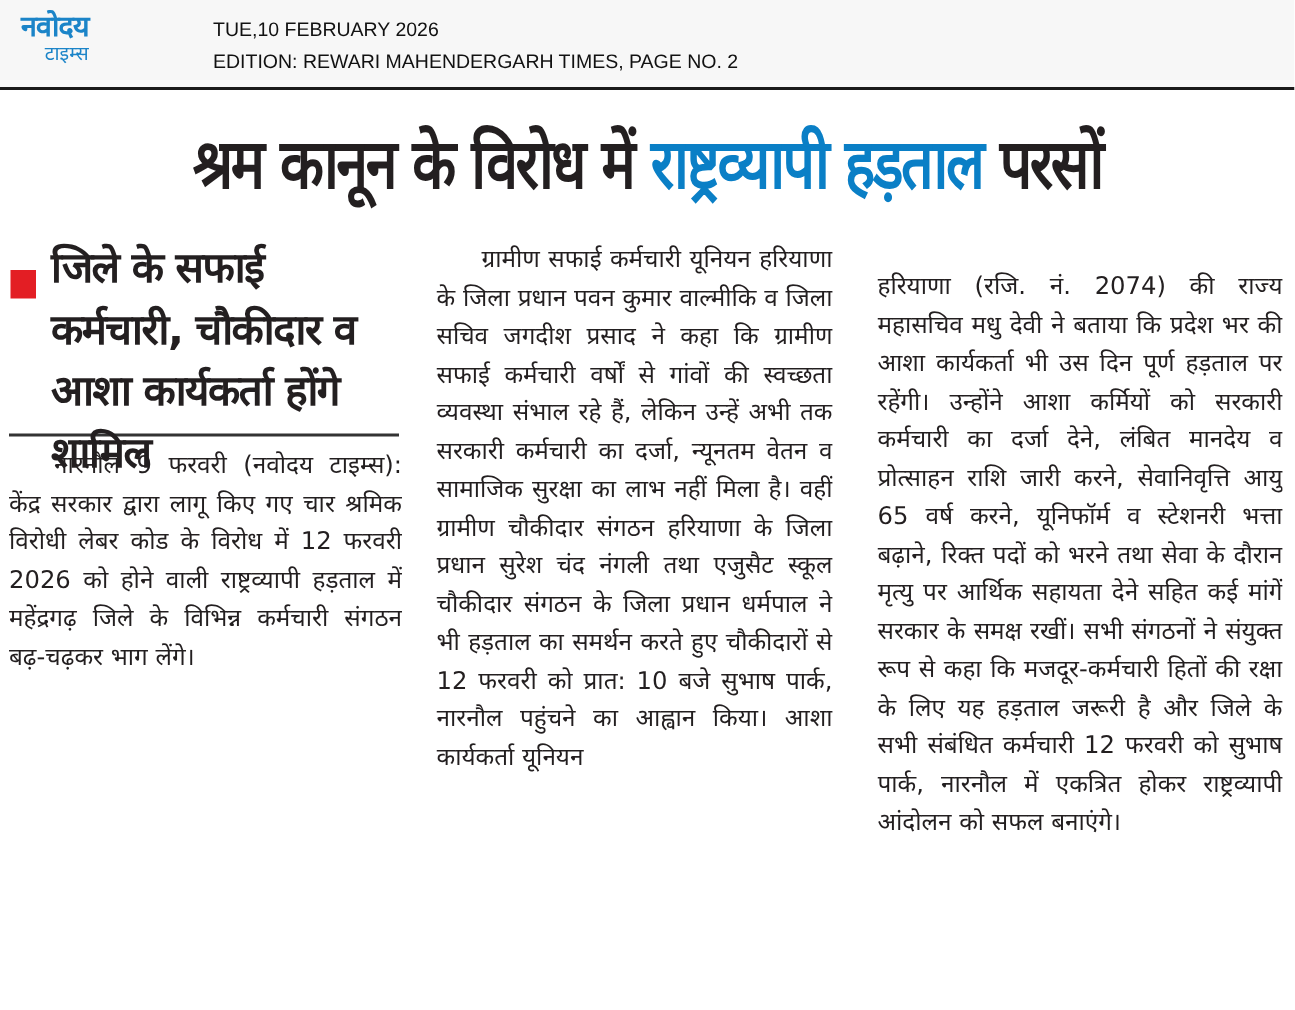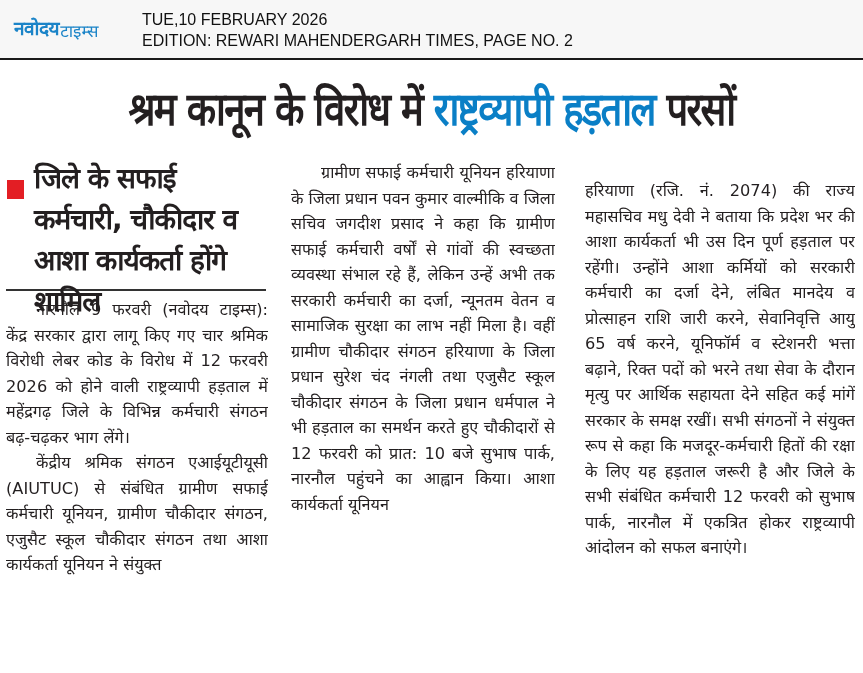--- a/index.html
+++ b/index.html
@@ -4,34 +4,34 @@
   <style>
     * { box-sizing: border-box; margin: 0; padding: 0; }
     html, body { width: 863px; height: 673px; overflow: hidden; background: #ffffff; }
     body { font-family: "DejaVu Sans", sans-serif; color: #231f20; position: relative; }
 
     .topbar {
       position: absolute; left: 0; top: 0; width: 863px; height: 60px;
       background: #f7f7f7; border-bottom: 2px solid #1a1a1a;
     }
     .logo {
-      position: absolute; left: 14px; top: 17px; height: 22px;
-      display: flex; align-items: flex-end; white-space: nowrap;
+      position: absolute; left: 14px; top: 7px; height: 22px;
+      display: flex; align-items: flex-end; white-space: nowrap; flex-direction: column;
     }
     .logo-main {
       font-family: "DejaVu Sans", sans-serif; font-weight: bold;
       font-size: 19px; color: #1b84c8; line-height: 22px; letter-spacing: -0.5px;
     }
     .logo-sub {
-      font-family: "DejaVu Sans", sans-serif; font-size: 17px;
+      font-family: "DejaVu Sans", sans-serif; font-size: 13px;
       color: #1b84c8; line-height: 16px; margin-left: 1px;
     }
     .edition {
       position: absolute; left: 142px; top: 9px;
-      font-family: "Liberation Sans", sans-serif; font-size: 16px;
+      font-family: "Liberation Sans", sans-serif; font-size: 13px;
       line-height: 21px; color: #111111; white-space: nowrap;
     }
     .edition .line { display: block; }
 
     .headline {
       position: absolute; left: 0; top: 68px; width: 863px; height: 82px;
       text-align: center; white-space: nowrap;
       font-family: "DejaVu Sans", sans-serif; font-weight: bold;
       font-size: 46px; line-height: 82px; letter-spacing: -2px;
       transform: scaleX(0.83); transform-origin: center;
@@ -84,21 +84,20 @@
   <span class="dark">श्रम कानून के विरोध में </span><span class="blue">राष्ट्रव्यापी हड़ताल</span><span class="dark"> परसों</span>
 </div>
 
 <div class="column col1 clip" style="height:515px;">
   <div class="subhead">
     <span class="bullet"></span>
     <span>जिले के सफाई कर्मचारी, चौकीदार व आशा कार्यकर्ता होंगे शामिल</span>
   </div>
   <div class="subhead-rule"></div>
   <p class="para">नारनौल 9 फरवरी (नवोदय टाइम्स): केंद्र सरकार द्वारा लागू किए गए चार श्रमिक विरोधी लेबर कोड के विरोध में 12 फरवरी 2026 को होने वाली राष्ट्रव्यापी हड़ताल में महेंद्रगढ़ जिले के विभिन्न कर्मचारी संगठन बढ़-चढ़कर भाग लेंगे।</p>
-  <p class="para">केंद्रीय श्रमिक संगठन एआईयूटीयूसी (AIUTUC) से संबंधित ग्रामीण सफाई कर्मचारी यूनियन, ग्रामीण चौकीदार संगठन, एजुसैट स्कूल चौकीदार संगठन तथा आशा कार्यकर्ता यूनियन ने संयुक्त</p>
 </div>
 
 <div class="column col2 clip" style="height:513px;">
   <p class="para">ग्रामीण सफाई कर्मचारी यूनियन हरियाणा के जिला प्रधान पवन कुमार वाल्मीकि व जिला सचिव जगदीश प्रसाद ने कहा कि ग्रामीण सफाई कर्मचारी वर्षों से गांवों की स्वच्छता व्यवस्था संभाल रहे हैं, लेकिन उन्हें अभी तक सरकारी कर्मचारी का दर्जा, न्यूनतम वेतन व सामाजिक सुरक्षा का लाभ नहीं मिला है। वहीं ग्रामीण चौकीदार संगठन हरियाणा के जिला प्रधान सुरेश चंद नंगली तथा एजुसैट स्कूल चौकीदार संगठन के जिला प्रधान धर्मपाल ने भी हड़ताल का समर्थन करते हुए चौकीदारों से 12 फरवरी को प्रात: 10 बजे सुभाष पार्क, नारनौल पहुंचने का आह्वान किया। आशा कार्यकर्ता यूनियन</p>
 </div>
 
 <div class="column col3 clip" style="height:513px;margin-top:18px;">
   <p class="para noindent">हरियाणा (रजि. नं. 2074) की राज्य महासचिव मधु देवी ने बताया कि प्रदेश भर की आशा कार्यकर्ता भी उस दिन पूर्ण हड़ताल पर रहेंगी। उन्होंने आशा कर्मियों को सरकारी कर्मचारी का दर्जा देने, लंबित मानदेय व प्रोत्साहन राशि जारी करने, सेवानिवृत्ति आयु 65 वर्ष करने, यूनिफॉर्म व स्टेशनरी भत्ता बढ़ाने, रिक्त पदों को भरने तथा सेवा के दौरान मृत्यु पर आर्थिक सहायता देने सहित कई मांगें सरकार के समक्ष रखीं। सभी संगठनों ने संयुक्त रूप से कहा कि मजदूर-कर्मचारी हितों की रक्षा के लिए यह हड़ताल जरूरी है और जिले के सभी संबंधित कर्मचारी 12 फरवरी को सुभाष पार्क, नारनौल में एकत्रित होकर राष्ट्रव्यापी आंदोलन को सफल बनाएंगे।</p>
 </div>
 

